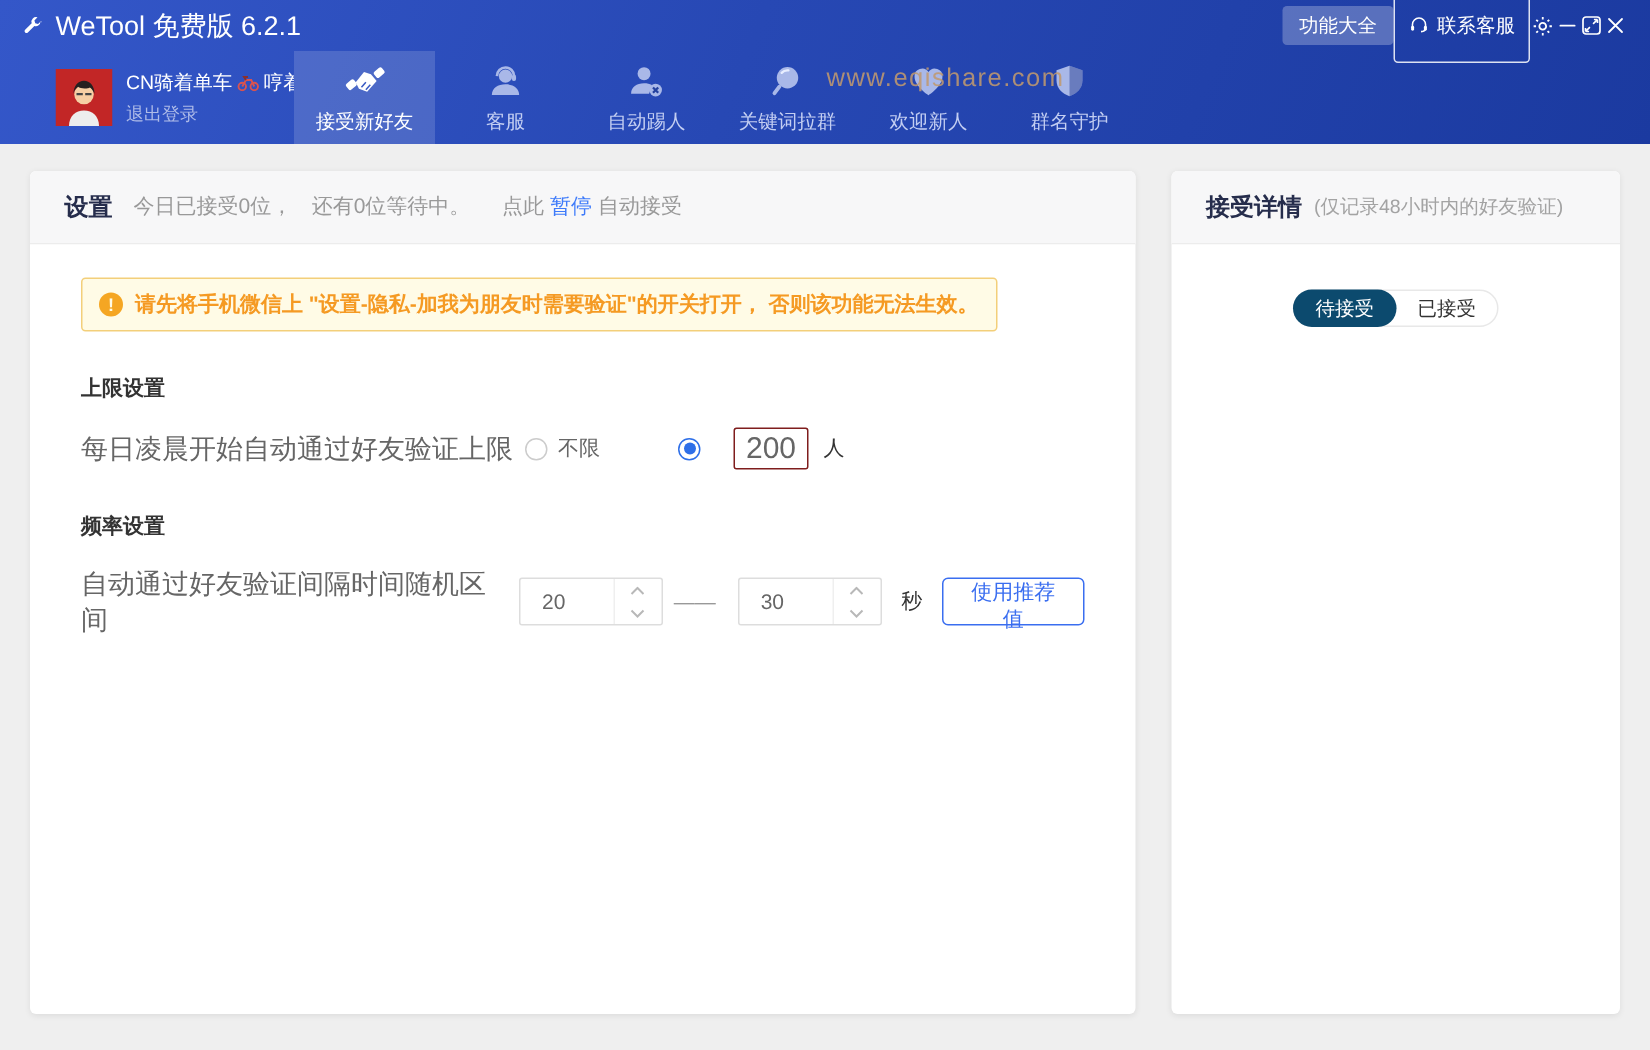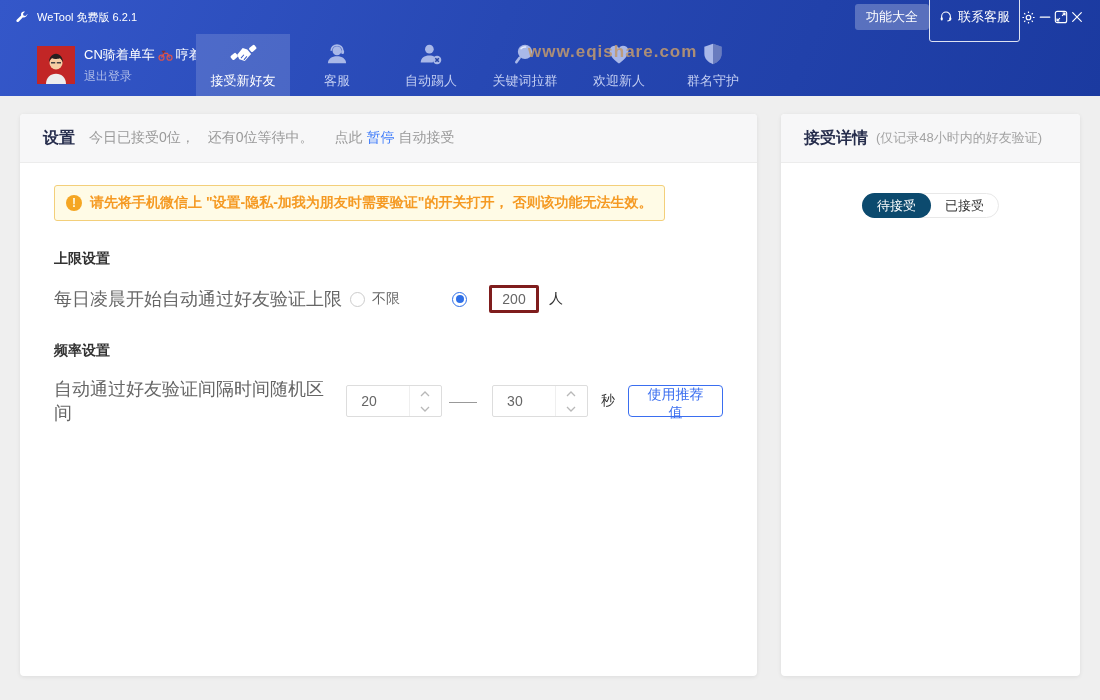--- a/index.html
+++ b/index.html
@@ -3,39 +3,39 @@
 <meta charset="utf-8">
 <style>
   * { margin:0; padding:0; box-sizing:border-box; }
   html,body { width:1100px; height:700px; overflow:hidden; }
   body { font-family:"Liberation Sans","DejaVu Sans",sans-serif; background:#efefef; position:relative; }
 
   
   .app-header { background:linear-gradient(112deg,#3457c9 0%,#2748b4 45%,#1b3aa0 100%); position:relative; }
   .titlebar { height:34px; display:flex; justify-content:space-between; align-items:center; padding:0 15px 0 14px; }
   .titlebar-left { display:flex; align-items:center; }
-  .app-title { color:#fff; font-size:11px; margin-left:8px; }
+  .app-title { color:#fff; font-size:18px; margin-left:8px; }
   .titlebar-right { display:flex; align-items:center; }
   .feature-btn { background:rgba(255,255,255,.26); color:#fff; border:none; font-size:13px; padding:4px 11px; border-radius:3px; cursor:pointer; font-family:inherit; }
   .contact-btn { background:transparent; border:1px solid rgba(255,255,255,.85); color:#fff; font-size:13px; padding:15px 9px; border-radius:3px; display:inline-flex; gap:5px; align-items:center; cursor:pointer; font-family:inherit; }
   .win-btn { display:inline-flex; align-items:center; cursor:pointer; }
 
   .navbar { height:62px; display:flex; align-items:stretch; position:relative; }
   .user-block { display:flex; gap:9px; padding-left:37px; width:196px; align-items:center; }
   .avatar { width:38px; height:38px; flex:none; display:inline-flex; }
   .user-meta { overflow:hidden; }
   .user-name { color:#fff; font-size:13px; display:flex; align-items:center; gap:3px; white-space:nowrap; }
   .logout { color:#aebbe8; font-size:12px; margin-top:4px; cursor:pointer; }
   .tabs { display:flex; }
   .tab { width:94px; display:flex; flex-direction:column; align-items:center; justify-content:center; gap:5px; cursor:pointer; color:#a9b8e8; }
   .tab-label { color:#c3cef2; font-size:13px; }
   .tab.active { background:rgba(255,255,255,.15); color:#fff; }
   .tab.active .tab-label { color:#fff; }
   .tab-icon { display:inline-flex; }
-  .watermark { position:absolute; left:528px; top:8px; color:rgba(191,153,110,.88); font-weight:bold; font-size:17px; letter-spacing:1px; pointer-events:none; }
+  .watermark { position:absolute; left:551px; top:8px; color:rgba(191,153,110,.88); font-weight:normal; font-size:17px; letter-spacing:1px; pointer-events:none; }
 
   
   .content { display:flex; gap:24px; padding:18px 20px 0 20px; }
   .panel { background:#fff; border-radius:4px; box-shadow:0 1px 4px rgba(0,0,0,.08); height:562px; }
   .panel-left { width:737px; }
   .panel-right { width:299px; }
   .panel-header { height:49px; background:#f7f7f8; border-bottom:1px solid #ececec; border-radius:4px 4px 0 0; display:flex; align-items:center; padding:0 23px; }
   .panel-title { font-size:16px; font-weight:bold; color:#262d4c; }
   .status-text { color:#999; font-size:14px; }
   .st1 { margin-left:14px; } .st2 { margin-left:13px; } .st3 { margin-left:21px; }
@@ -45,21 +45,21 @@
   .panel-body { padding:22px 34px; }
   .warning { display:inline-flex; align-items:center; gap:8px; border:1px solid #f3cf7a; background:#fffbe6; color:#f59a23; font-weight:bold; font-size:14px; padding:8px 12px 8px 11px; border-radius:3px; }
   .warn-ic { width:16px; height:16px; border-radius:50%; background:#f5a623; color:#fffbe6; font-size:12px; font-weight:bold; display:inline-flex; align-items:center; justify-content:center; flex:none; }
   .sec-title { font-size:14px; font-weight:bold; color:#333; margin-top:29px; }
   .row { display:flex; align-items:center; margin-top:17px; }
   .row-label { color:#666; font-size:18px; }
   .radio { width:15px; height:15px; border-radius:50%; border:1px solid #ccc; background:#fff; margin-left:8px; cursor:pointer; flex:none; }
   .radio.checked { border:1px solid #2e6fe8; position:relative; margin-left:52px; }
   .radio.checked::after { content:''; position:absolute; left:2.5px; top:2.5px; right:2.5px; bottom:2.5px; border-radius:50%; background:#2e6fe8; }
   .radio-label { color:#666; font-size:14px; margin-left:7px; }
-  .limit-input { width:50px; height:28px; border:3px solid #7f1d1d; border-radius:2px; text-align:center; color:#666; font-size:14px; margin-left:22px; outline:none; font-family:inherit; }
+  .limit-input { width:50px; height:28px; border:1px solid #7f1d1d; border-radius:2px; text-align:center; color:#666; font-size:20px; margin-left:22px; outline:none; font-family:inherit; }
   .unit { color:#333; font-size:14px; margin-left:10px; }
 
   .spin { display:flex; width:97px; height:32px; border:1px solid #ddd; border-radius:2px; margin-left:8px; background:#fff; }
   .spin input { border:none; width:62px; padding-left:14px; font-size:14px; color:#666; outline:none; background:transparent; font-family:inherit; }
   .spin-btns { width:30px; border-left:1px solid #efefef; display:flex; flex-direction:column; }
   .sb { flex:1; display:flex; align-items:center; justify-content:center; cursor:pointer; }
   .dash { color:#999; font-size:14px; margin:0 7px; white-space:nowrap; }
   .recommend-btn { margin-left:13px; height:32px; padding:0 12px; background:#fff; border:1px solid #3a6ef0; color:#3a6ef0; font-size:14px; border-radius:4px; cursor:pointer; font-family:inherit; }
 
   .detail-body { display:flex; justify-content:center; padding-top:30px; }

